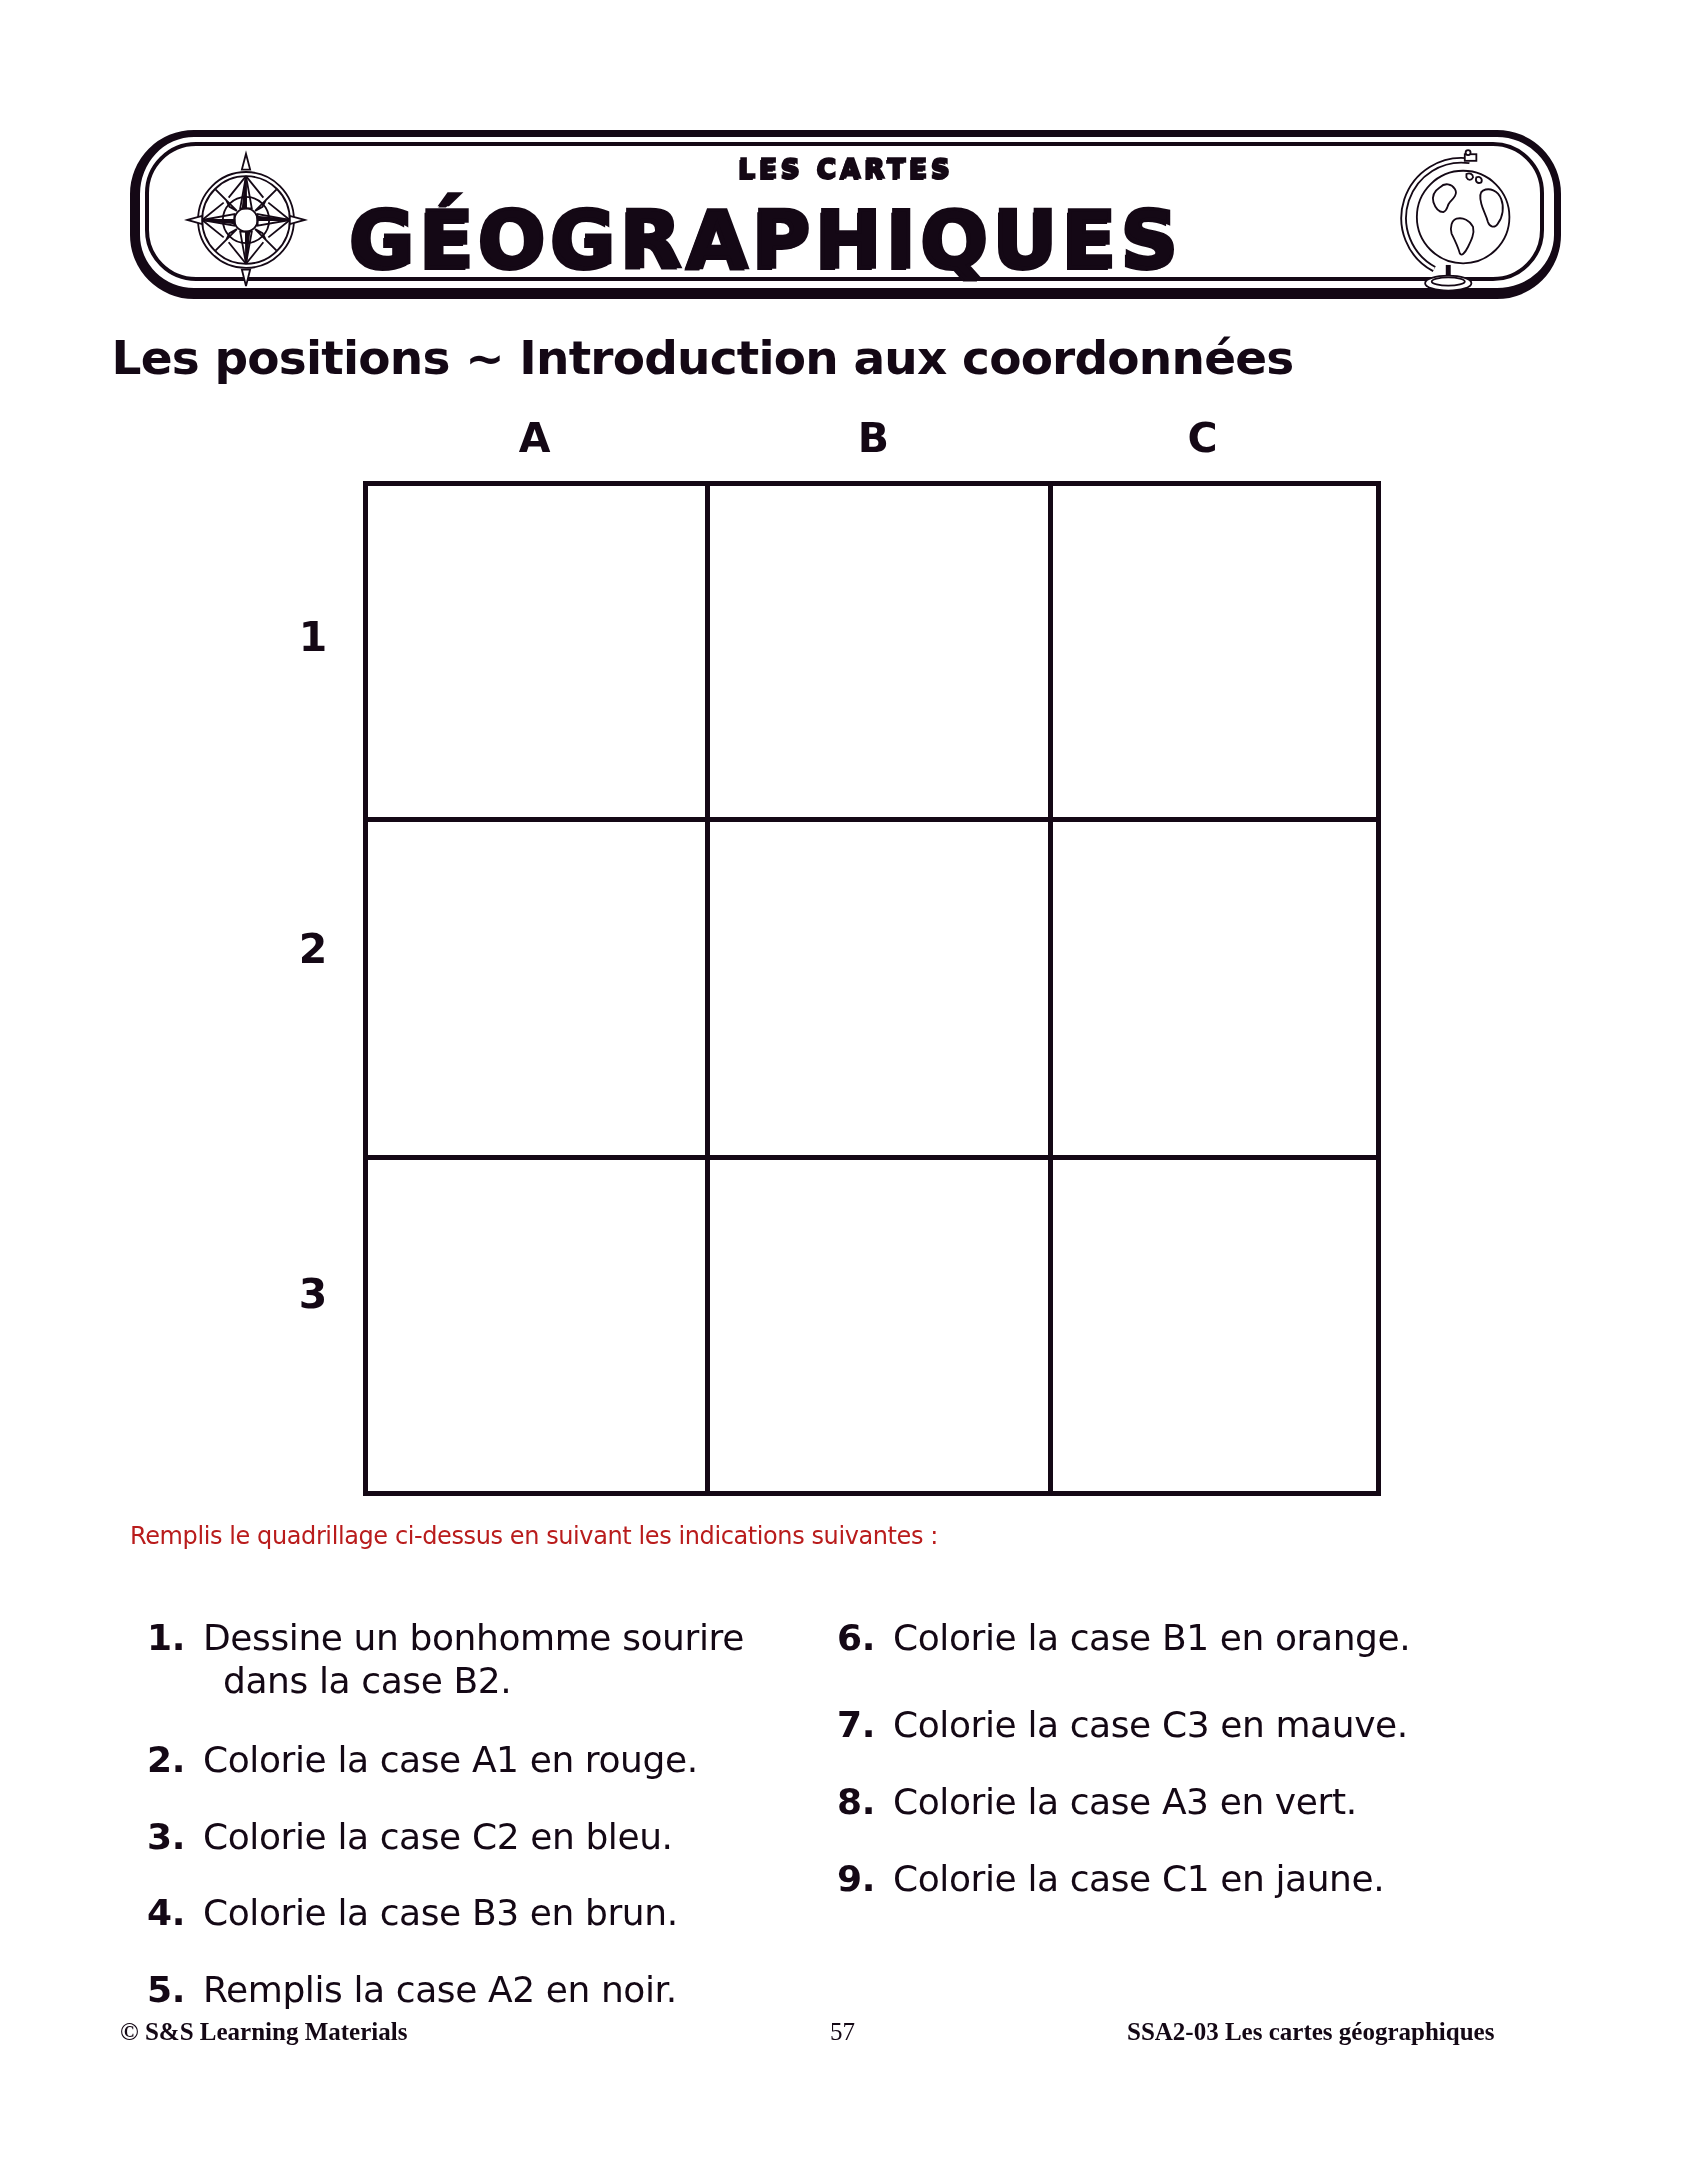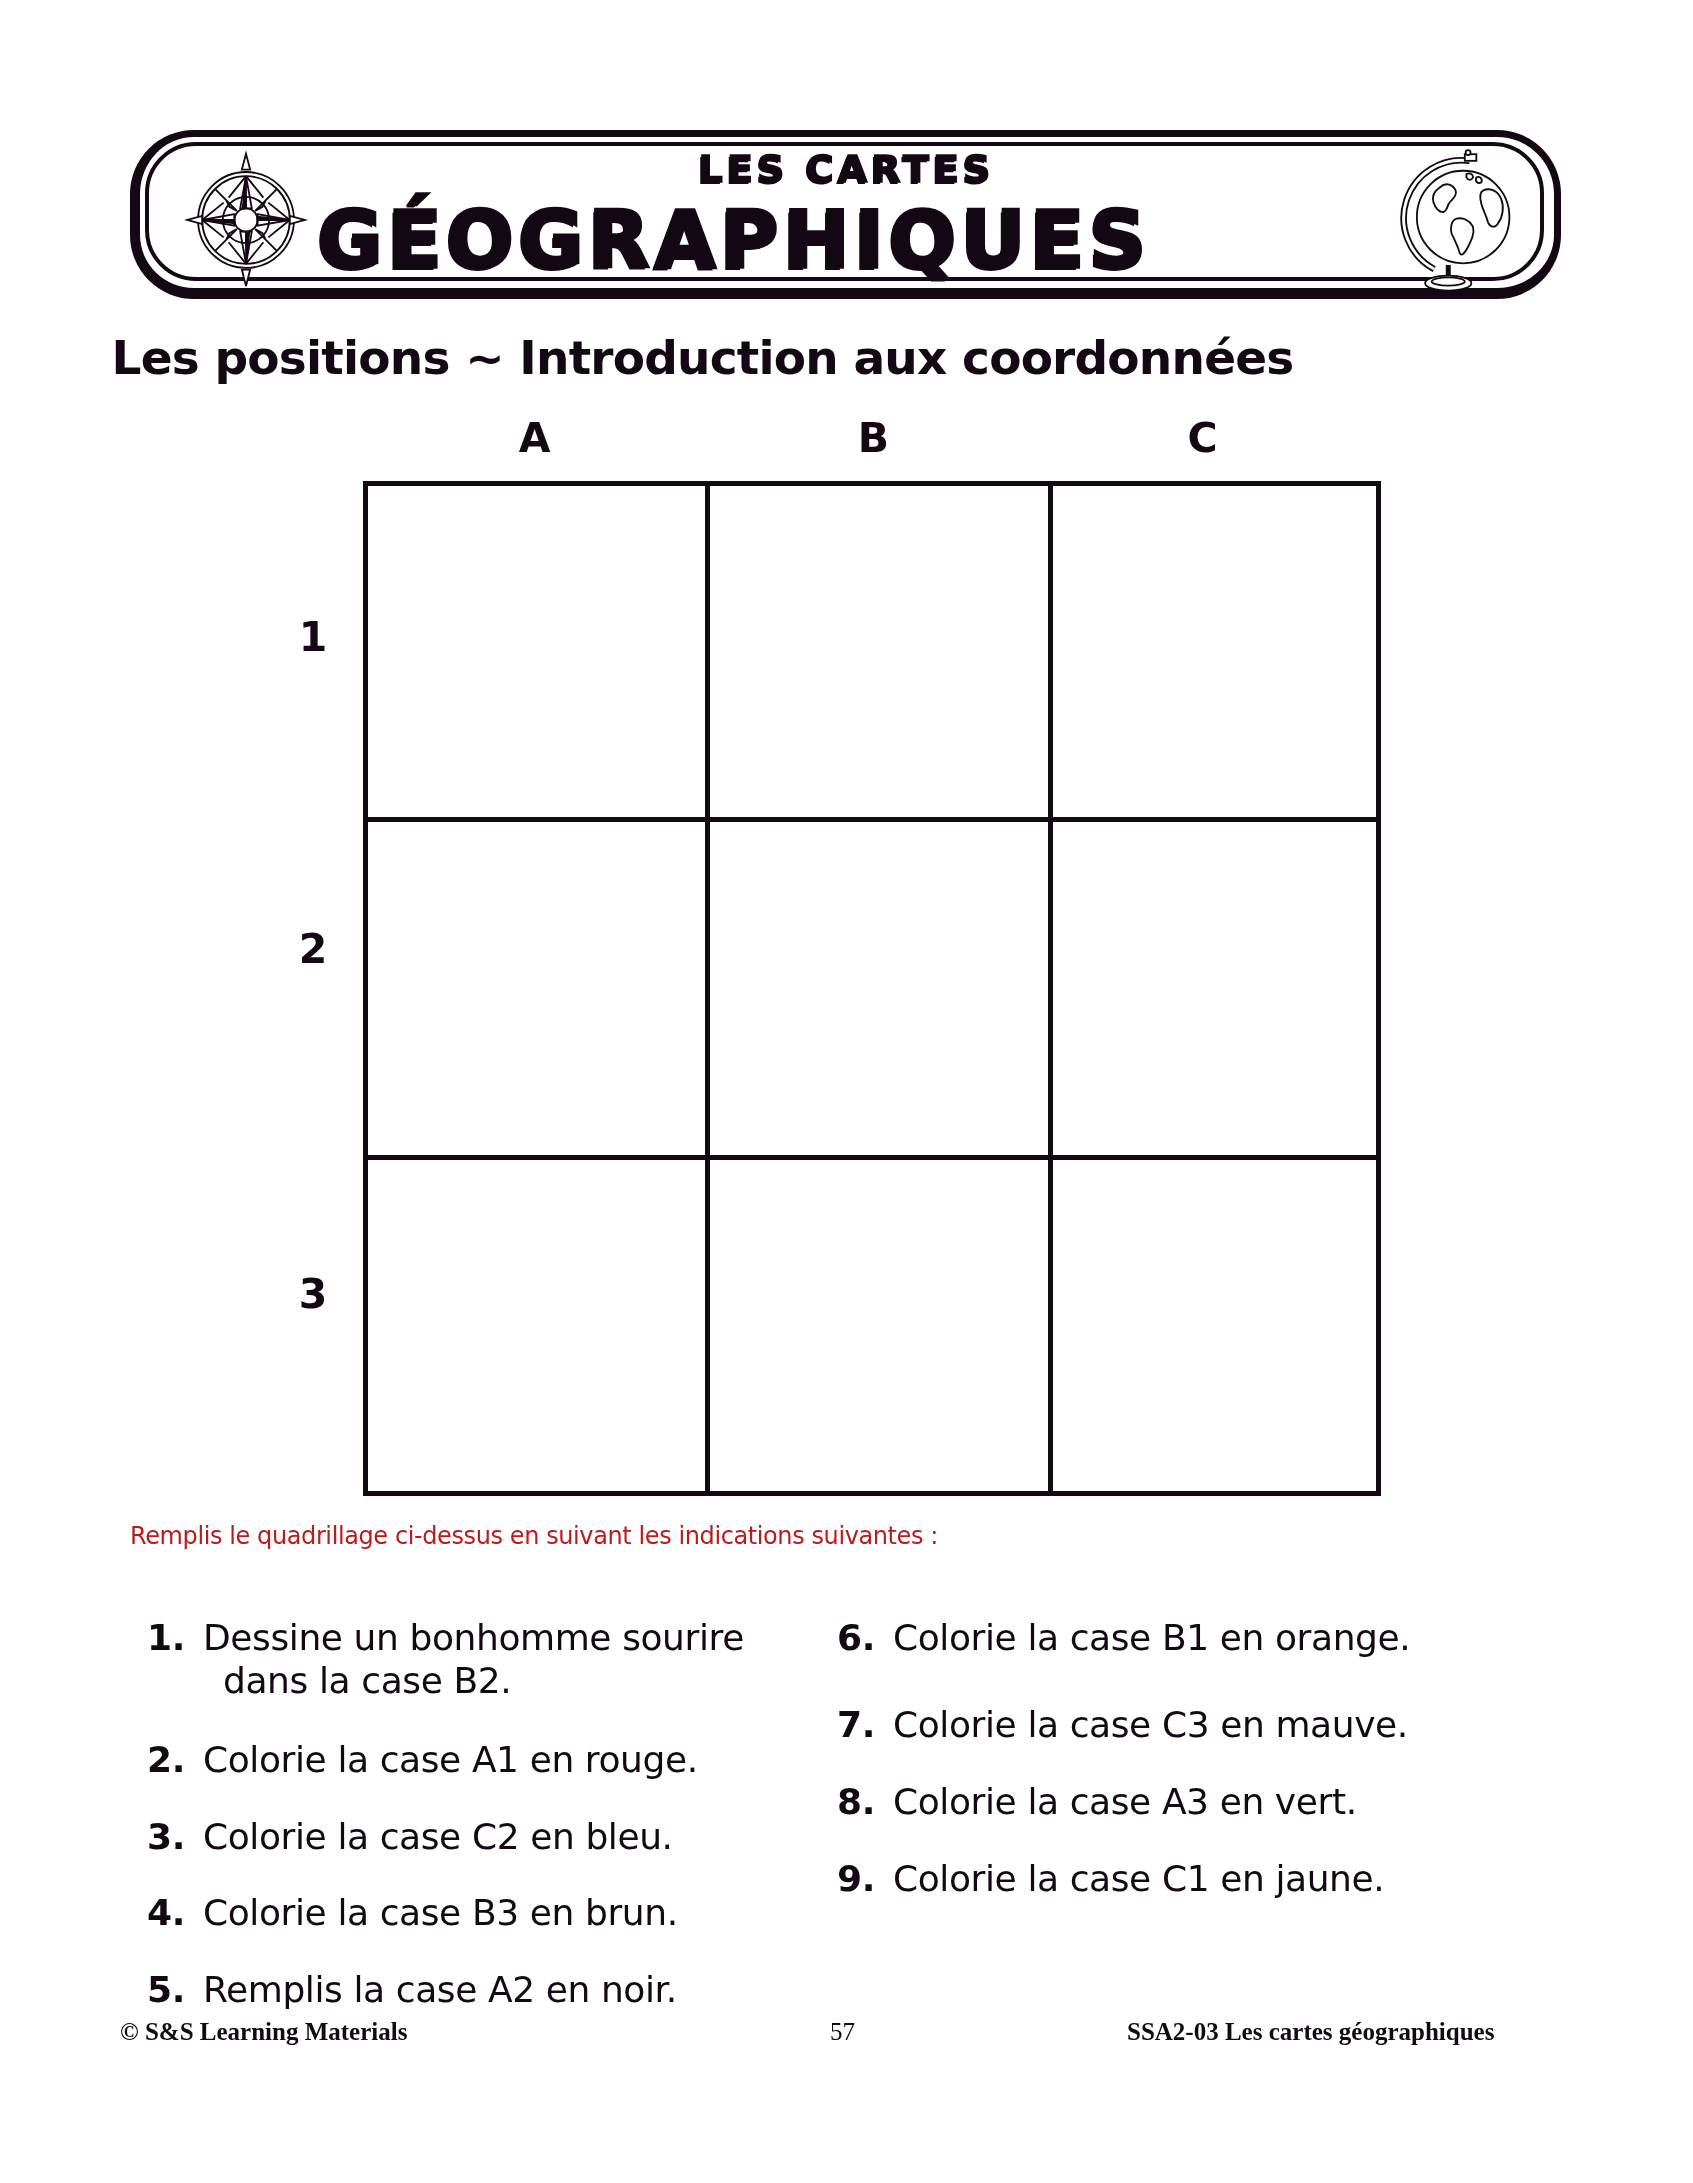--- a/index.html
+++ b/index.html
@@ -19,32 +19,33 @@
     }
     .banner-inner {
       left: 145px; top: 142px; width: 1399px; height: 139px;
       box-sizing: border-box;
       border: 4.1px solid #140815;
       border-radius: 51px;
     }
     .banner-title-1 {
       left: 0; width: 1693px; top: 144px; text-align: center;
       font-family: "DejaVu Sans", sans-serif; font-weight: bold;
-      font-size: 38px; letter-spacing: 4.1px; line-height: 50px;
+      font-size: 26px; letter-spacing: 4.1px; line-height: 50px;
       color: #140815;
       -webkit-text-stroke: 1.7px #140815;
       text-shadow: -1.7px 1.7px 0 #140815;
     }
     .banner-title-2 {
       left: 0; width: 1469px; top: 195px; text-align: center;
       font-family: "DejaVu Sans", sans-serif; font-weight: bold;
       font-size: 79px; letter-spacing: 5px; line-height: 91px;
       color: #140815;
       -webkit-text-stroke: 3.3px #140815;
       text-shadow: -2.5px 3.3px 0 #140815;
+      padding-left: 32px;
     }
     .banner-title-1 span, .banner-title-2 span { position: relative; }
     .compass { left: 184px; top: 147px; width: 116px; width: 124px; height: 141px; }
     .globe { left: 1397px; top: 141px; width: 124px; height: 157px; }
 
     
     .subtitle {
       left: 0; width: 1405px; top: 329px; text-align: center;
       font-family: "DejaVu Sans", sans-serif; font-weight: bold;
       font-size: 47px; line-height: 58px; letter-spacing: -0.8px;

